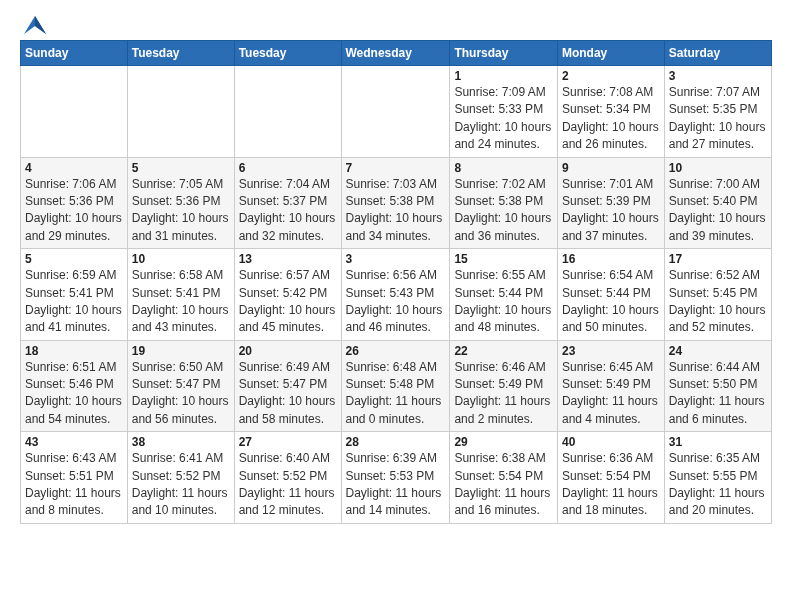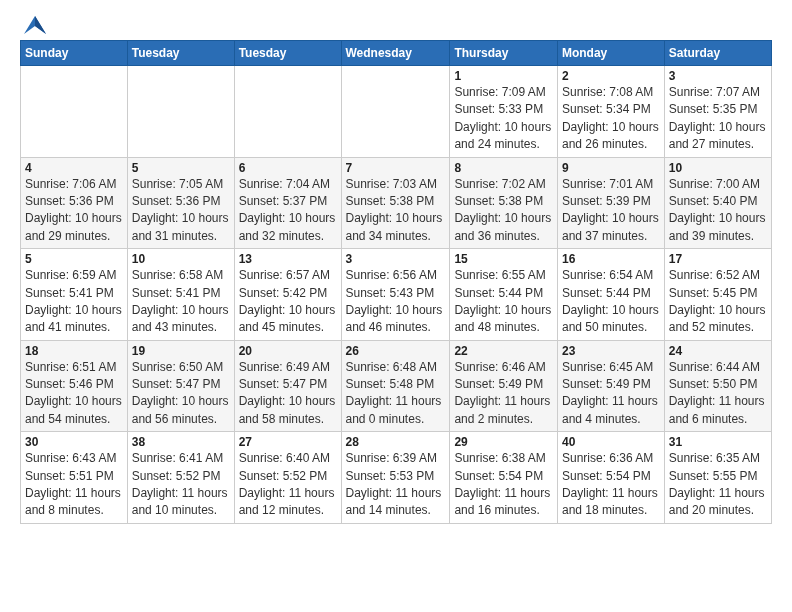--- a/index.html
+++ b/index.html
@@ -240,21 +240,21 @@
             <span class="day-num">23</span>
             <div class="day-info">Sunrise: 6:45 AM<br>Sunset: 5:49 PM<br>Daylight: 11 hours<br>and 4 minutes.</div>
           </td>
           <td>
             <span class="day-num">24</span>
             <div class="day-info">Sunrise: 6:44 AM<br>Sunset: 5:50 PM<br>Daylight: 11 hours<br>and 6 minutes.</div>
           </td>
         </tr>
         <tr>
           <td>
-            <span class="day-num">30</span>
+            <span class="day-num">43</span>
             <div class="day-info">Sunrise: 6:43 AM<br>Sunset: 5:51 PM<br>Daylight: 11 hours<br>and 8 minutes.</div>
           </td>
           <td>
             <span class="day-num">38</span>
             <div class="day-info">Sunrise: 6:41 AM<br>Sunset: 5:52 PM<br>Daylight: 11 hours<br>and 10 minutes.</div>
           </td>
           <td>
             <span class="day-num">27</span>
             <div class="day-info">Sunrise: 6:40 AM<br>Sunset: 5:52 PM<br>Daylight: 11 hours<br>and 12 minutes.</div>
           </td>

